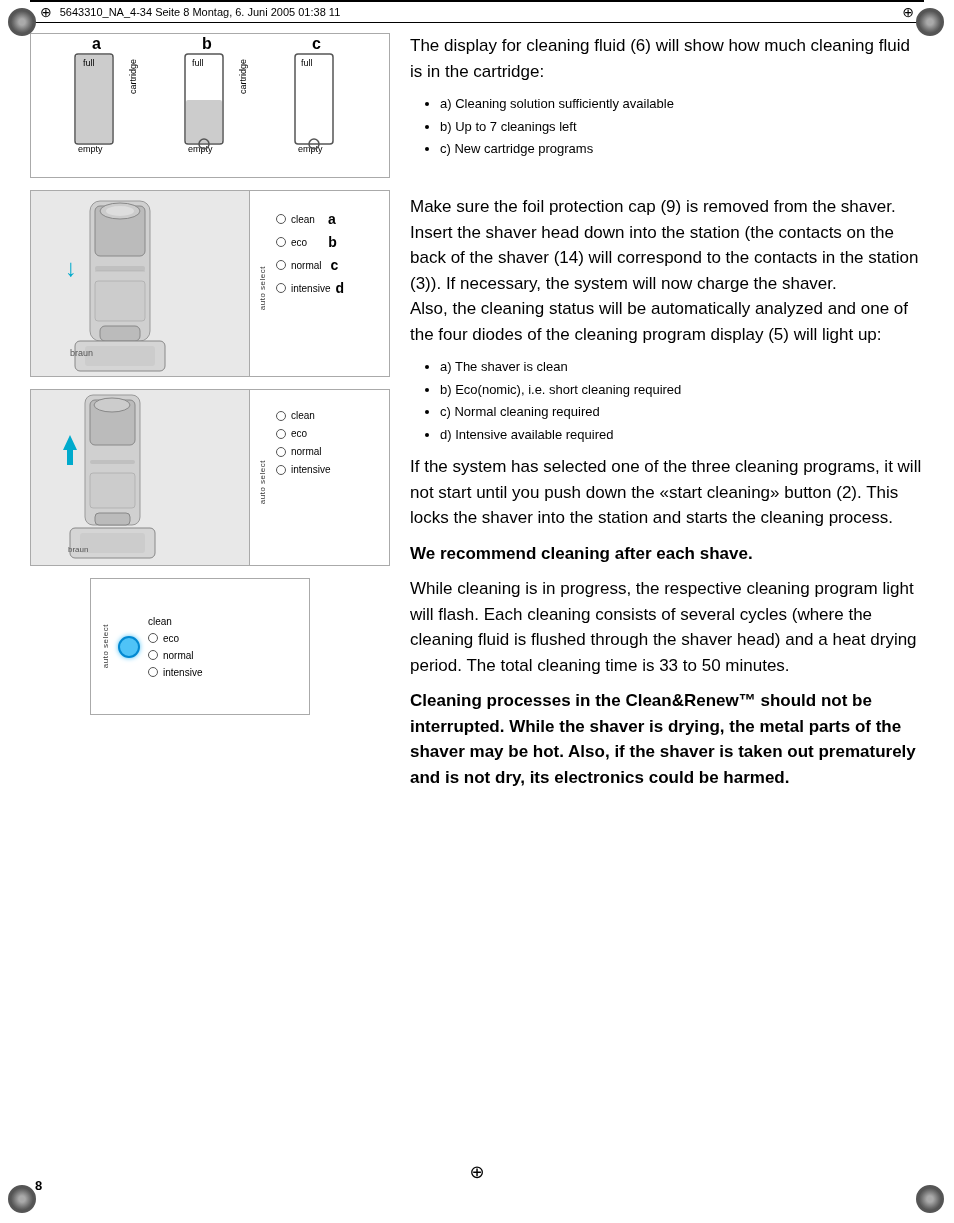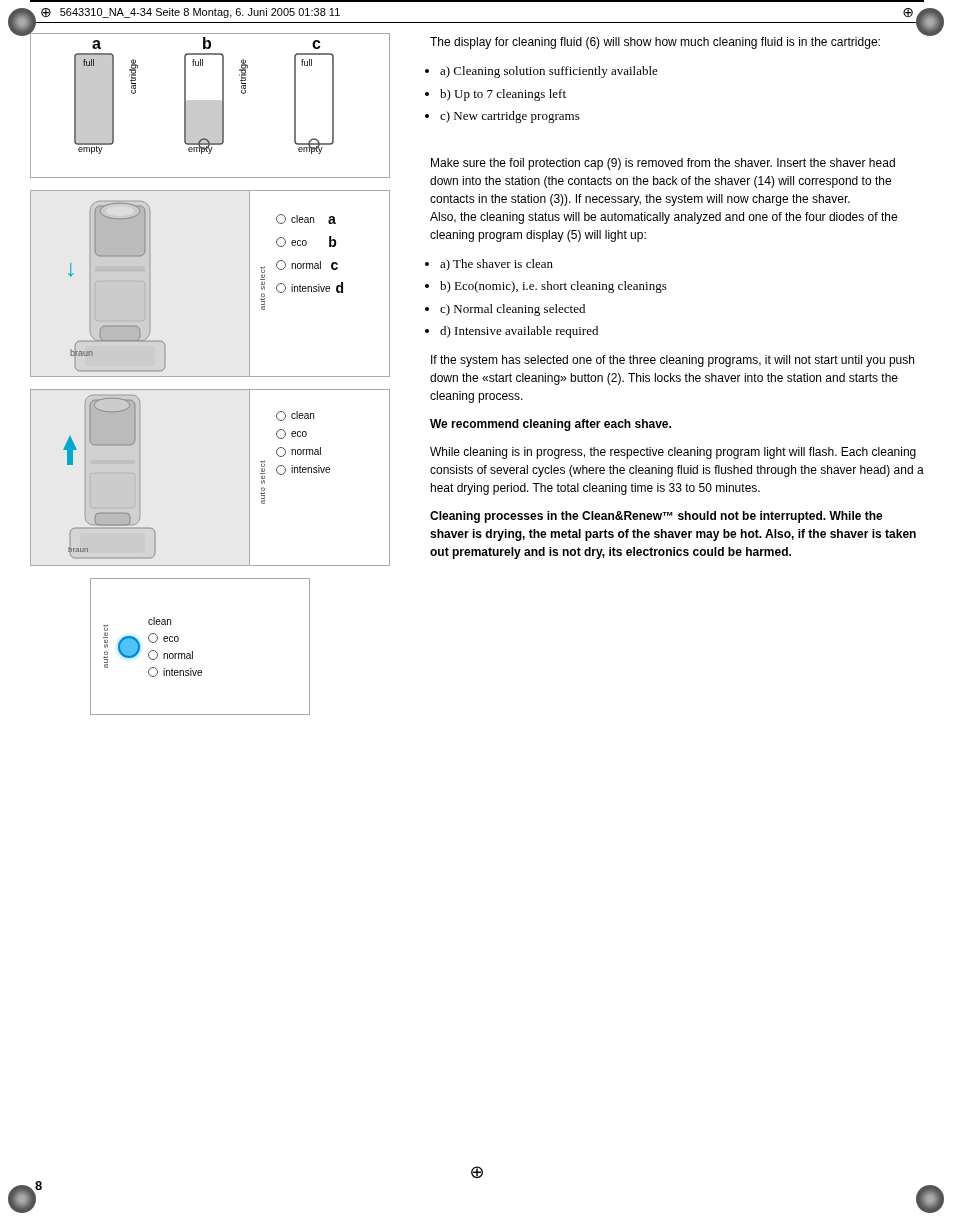--- a/index.html
+++ b/index.html
@@ -79,28 +79,26 @@
       border-left: 1px solid #aaa;
       display: flex;
       align-items: center;
       padding: 8px;
     }
 
     
     .right-col p {
       margin-bottom: 10px;
       line-height: 1.5;
-      font-size: 12px;
-      margin-left: 20px;
+      font-size: 17px;
     }
 
     .right-col ul {
       margin-left: 30px;
       margin-bottom: 10px;
-      font-family: Liberation Serif, serif;
     }
 
     .right-col ul li {
       margin-bottom: 3px;
       font-size: 13px;
       line-height: 1.5;
     }
 
     
     .page-number {
@@ -355,22 +353,22 @@
       <li>b)  Up to 7 cleanings left</li>
       <li>c)  New cartridge programs</li>
     </ul>
 
     <p style="white-space:pre-line;">
       <span>Make sure the foil protection cap (9) is removed from the shaver. Insert the shaver head down into the station (the contacts on the back of  the shaver (14) will correspond to the contacts in the station (3)). If necessary, the system will now charge the shaver.
 Also, the cleaning status will be automatically analyzed and one of the four diodes of the cleaning program display (5) will light up:</span>
     </p>
     <ul>
       <li>a)  The shaver is clean</li>
-      <li>b)  Eco(nomic), i.e. short cleaning cleanings</li>
-      <li>c)  Normal cleaning selected</li>
+      <li>b)  Eco(nomic), i.e. short cleaning required</li>
+      <li>c)  Normal cleaning required</li>
       <li>d)  Intensive available required</li>
     </ul>
 
     <p>
       <span>If the system has selected one of the three cleaning programs, it will not start until you push down the «start cleaning» button (2). This locks the shaver into the station and starts the cleaning process.</span>
     </p>
 
     <p>
       <strong>We recommend cleaning after each shave.</strong>
     </p>

